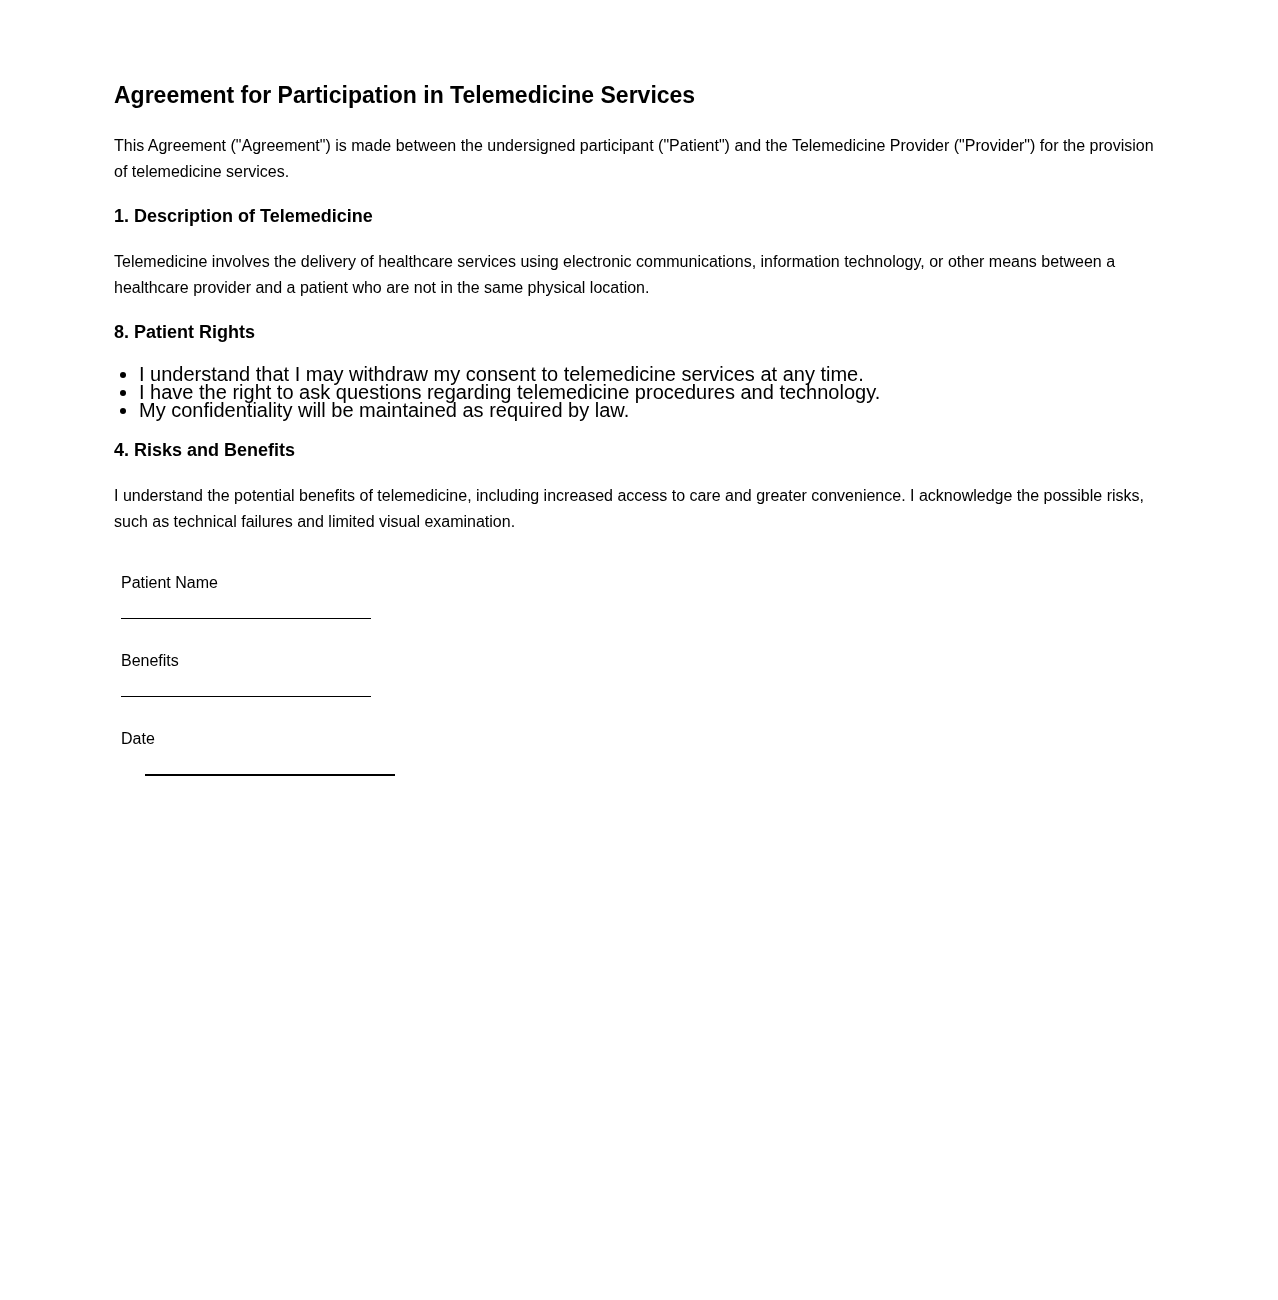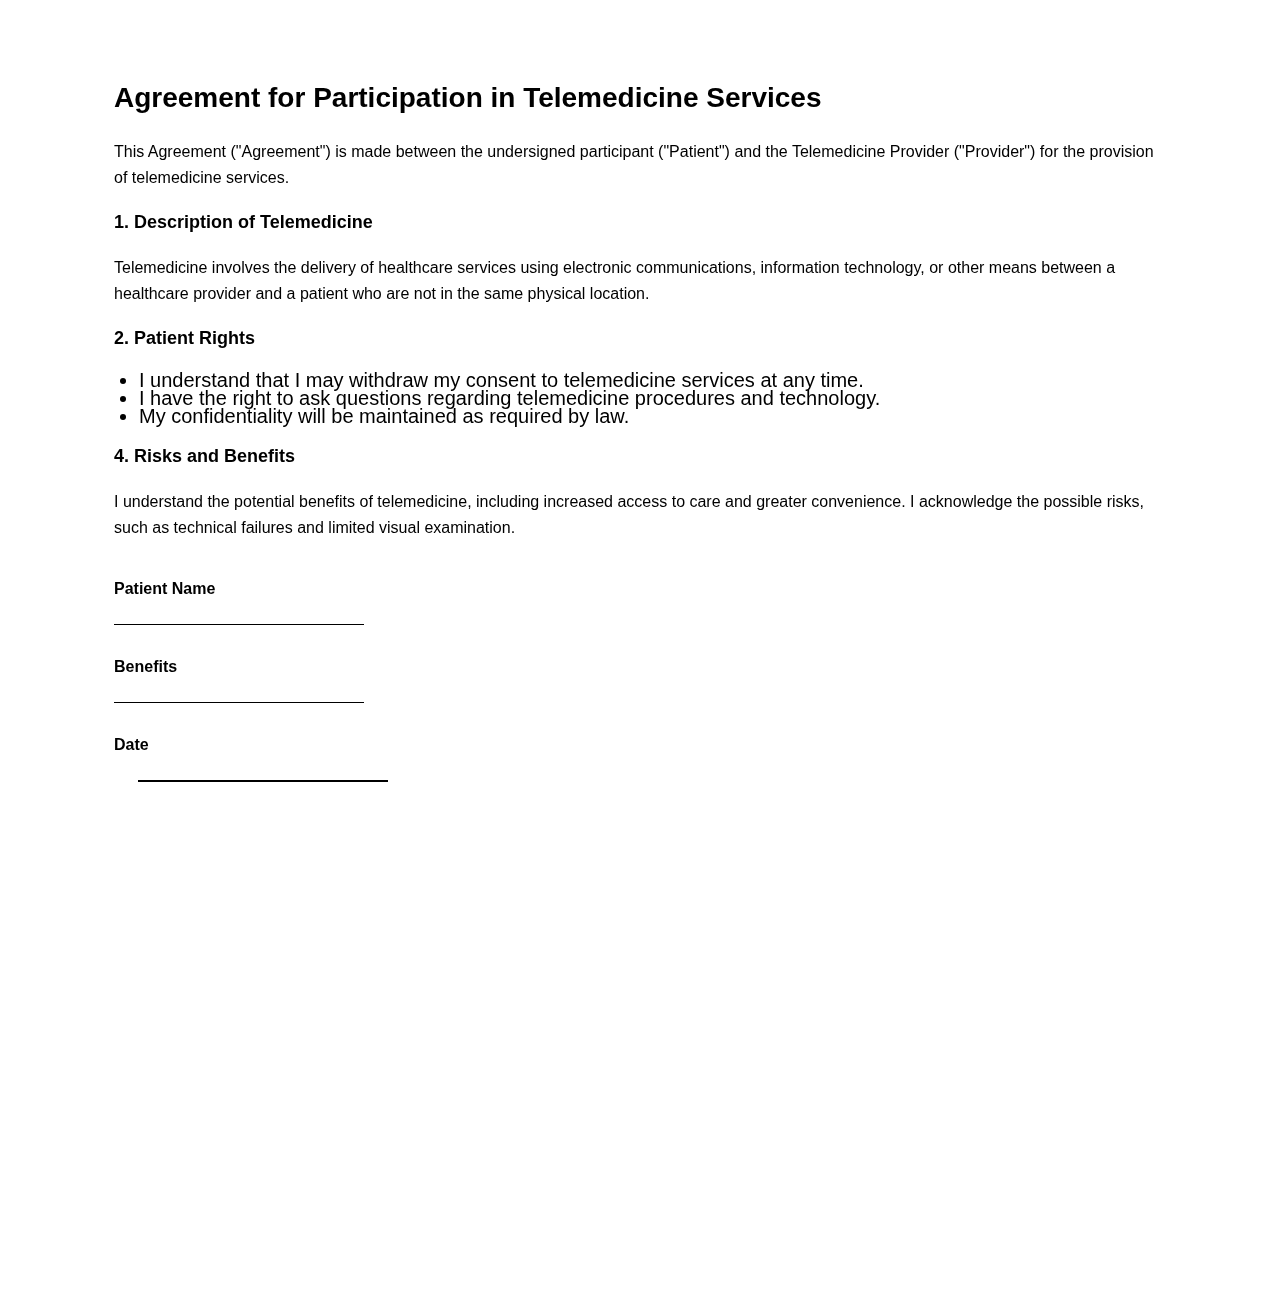--- a/index.html
+++ b/index.html
@@ -9,21 +9,21 @@
     color: #000000;
     font-family: "Liberation Sans", "DejaVu Sans", sans-serif;
   }
   .page {
     width: 1050px;
     margin: 0 auto;
     padding-top: 82px;
     padding-bottom: 120px;
   }
   h1.doc-title {
-    font-size: 28px;
+    font-size: 23px;
     font-weight: bold;
     line-height: 1.15;
     margin: 0 0 25px 0;
     letter-spacing: 0;
   }
   p.body-text {
     font-size: 16px;
     line-height: 26px;
     margin: 16px 0;
   }
@@ -40,22 +40,21 @@
     line-height: 18px;
   }
   ul.bullet-list li {
     margin: 0;
     padding: 0;
   }
   .signature-block {
     margin-top: 35px;
   }
   .sig-field {
-    margin: 0;
-    font-weight: bold;
+    margin: 7px;
   }
   .sig-label {
     font-size: 16px;
     line-height: 26px;
     margin: 16px 0 0 0;
   }
   .sig-line {
     width: 250px;
     height: 0;
     border-bottom: 1px solid #000000;
@@ -77,21 +76,21 @@
   <h1 class="doc-title">Agreement for Participation in Telemedicine Services</h1>
 
   <p class="body-text">This Agreement ("Agreement") is made between the undersigned participant ("Patient") and the Telemedicine Provider ("Provider") for the provision of telemedicine services.</p>
 
   <section>
     <h2 class="section-heading">1. Description of Telemedicine</h2>
     <p class="body-text">Telemedicine involves the delivery of healthcare services using electronic communications, information technology, or other means between a healthcare provider and a patient who are not in the same physical location.</p>
   </section>
 
   <section>
-    <h2 class="section-heading">2. Patient Rights</h2>
+    <h2 class="section-heading">8. Patient Rights</h2>
     <ul class="bullet-list">
       <li>I understand that I may withdraw my consent to telemedicine services at any time.</li>
       <li>I have the right to ask questions regarding telemedicine procedures and technology.</li>
       <li>My confidentiality will be maintained as required by law.</li>
     </ul>
   </section>
 
   <section>
     <h2 class="section-heading">4. Risks and Benefits</h2>
     <p class="body-text">I understand the potential benefits of telemedicine, including increased access to care and greater convenience. I acknowledge the possible risks, such as technical failures and limited visual examination.</p>

